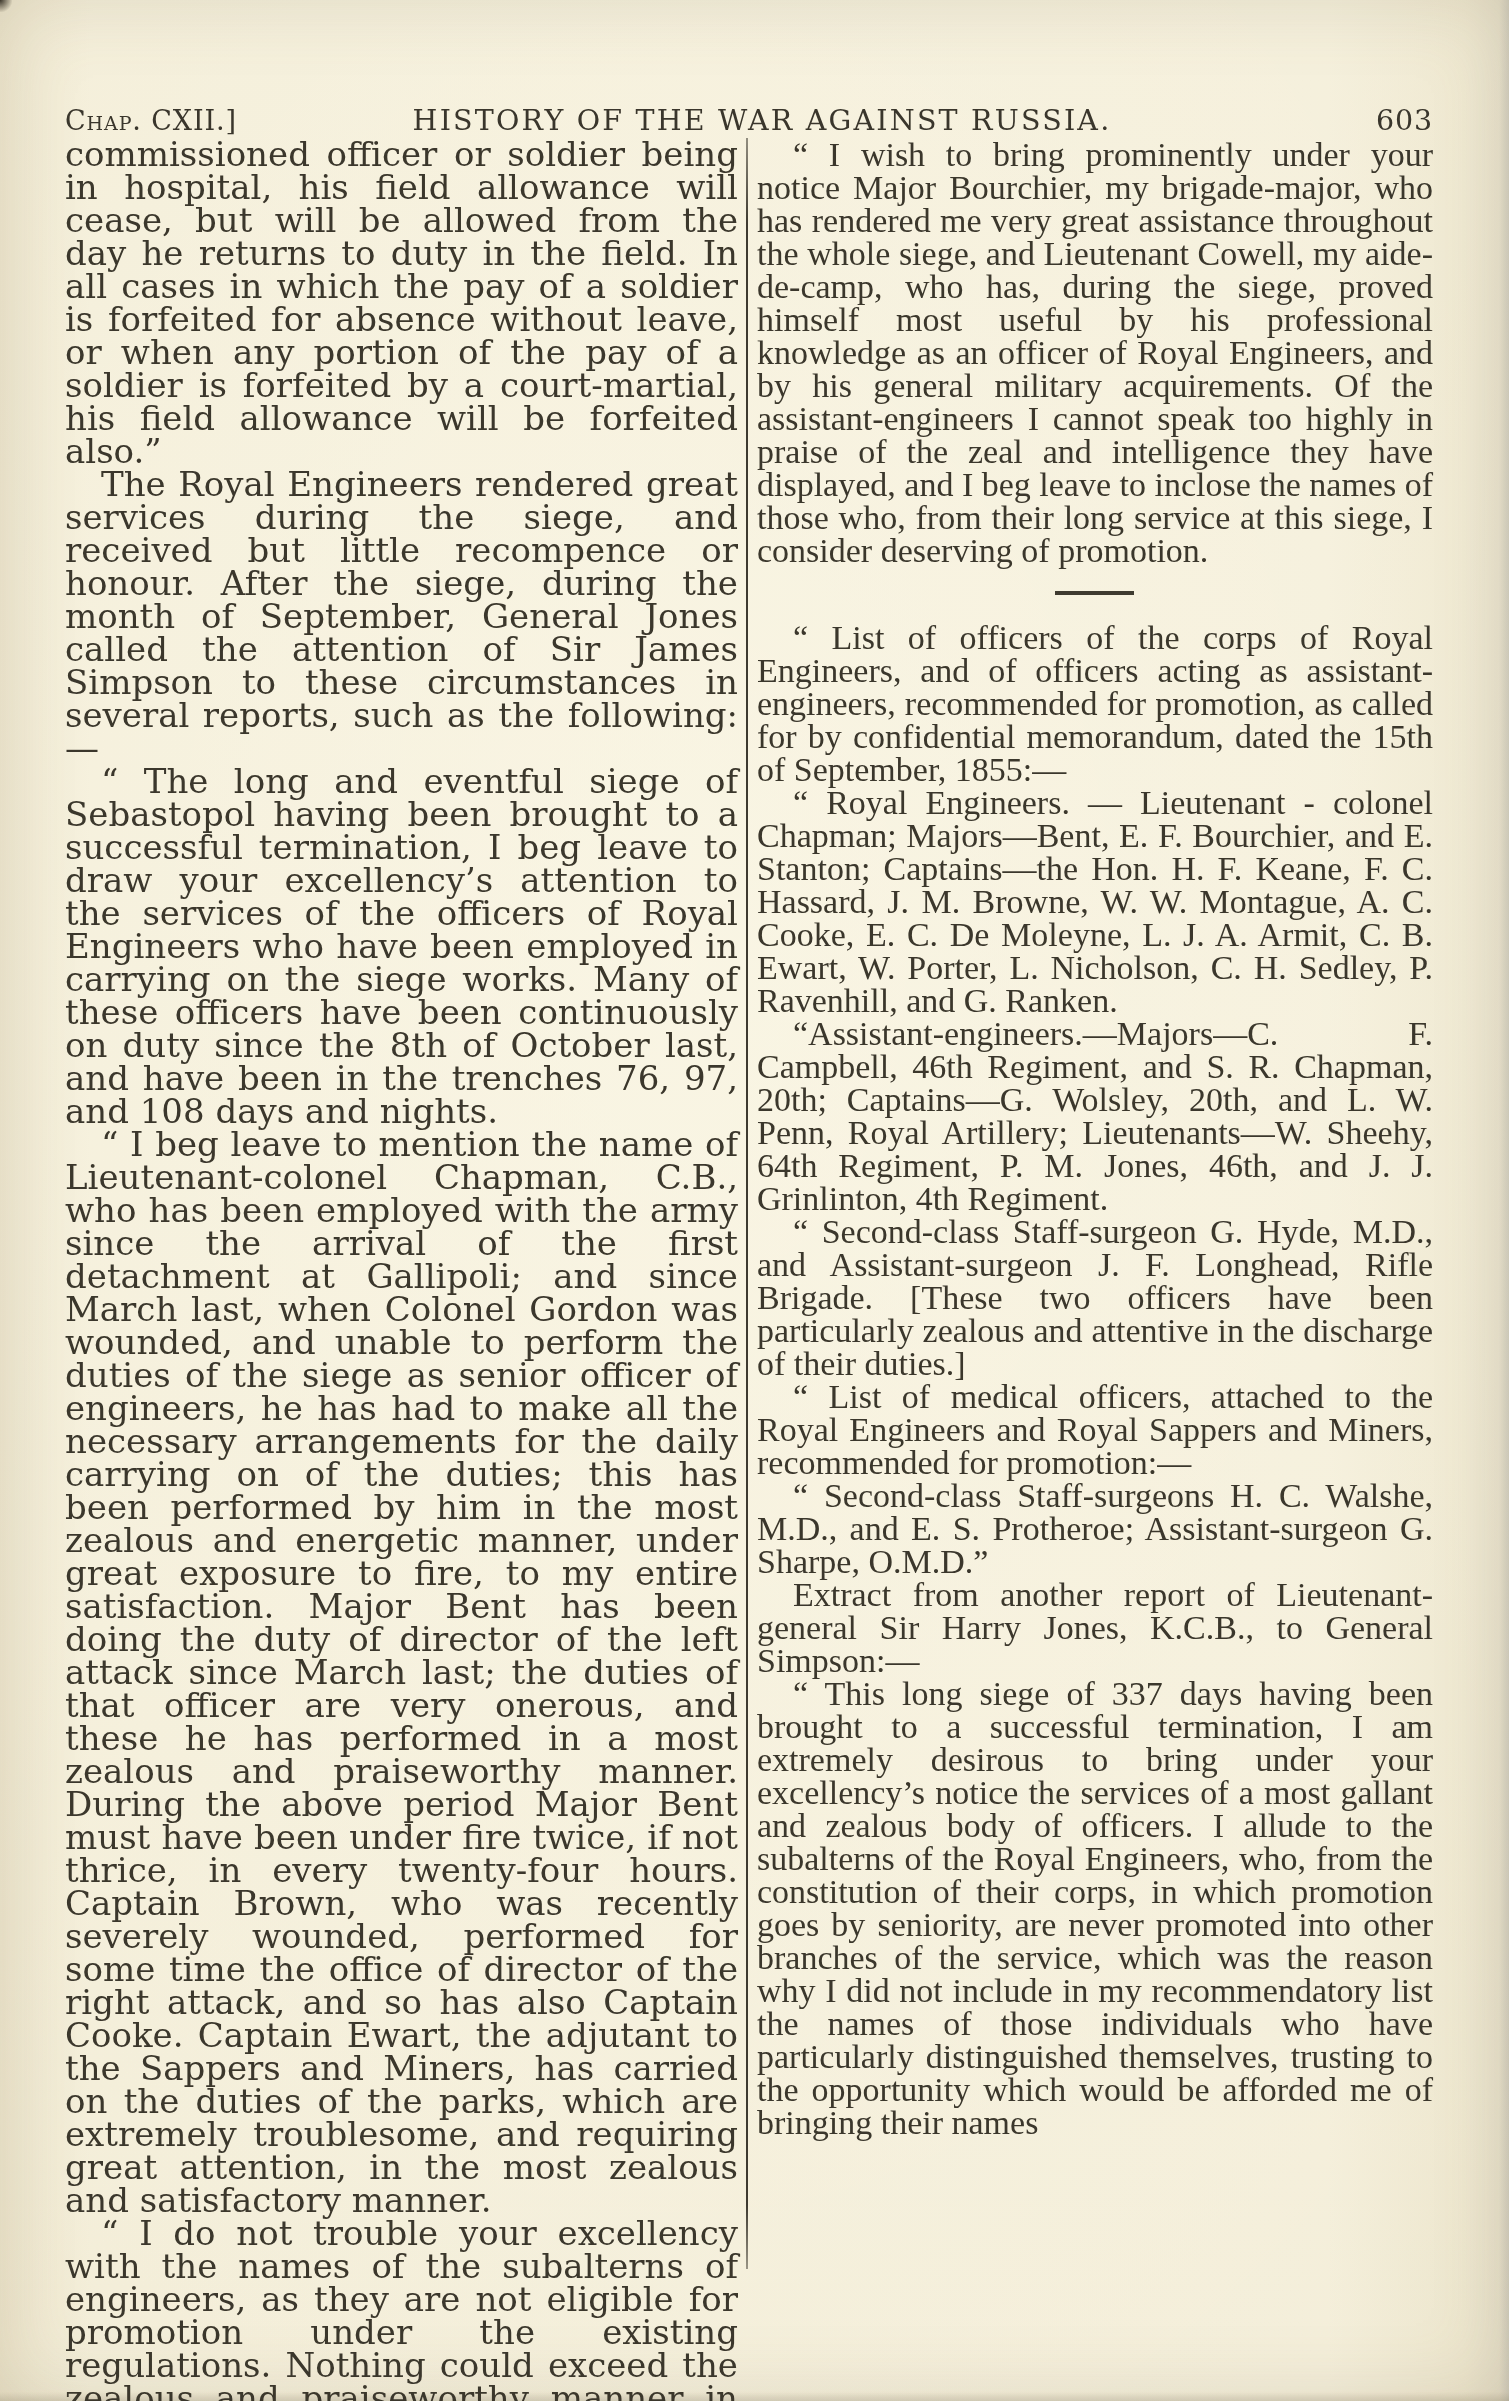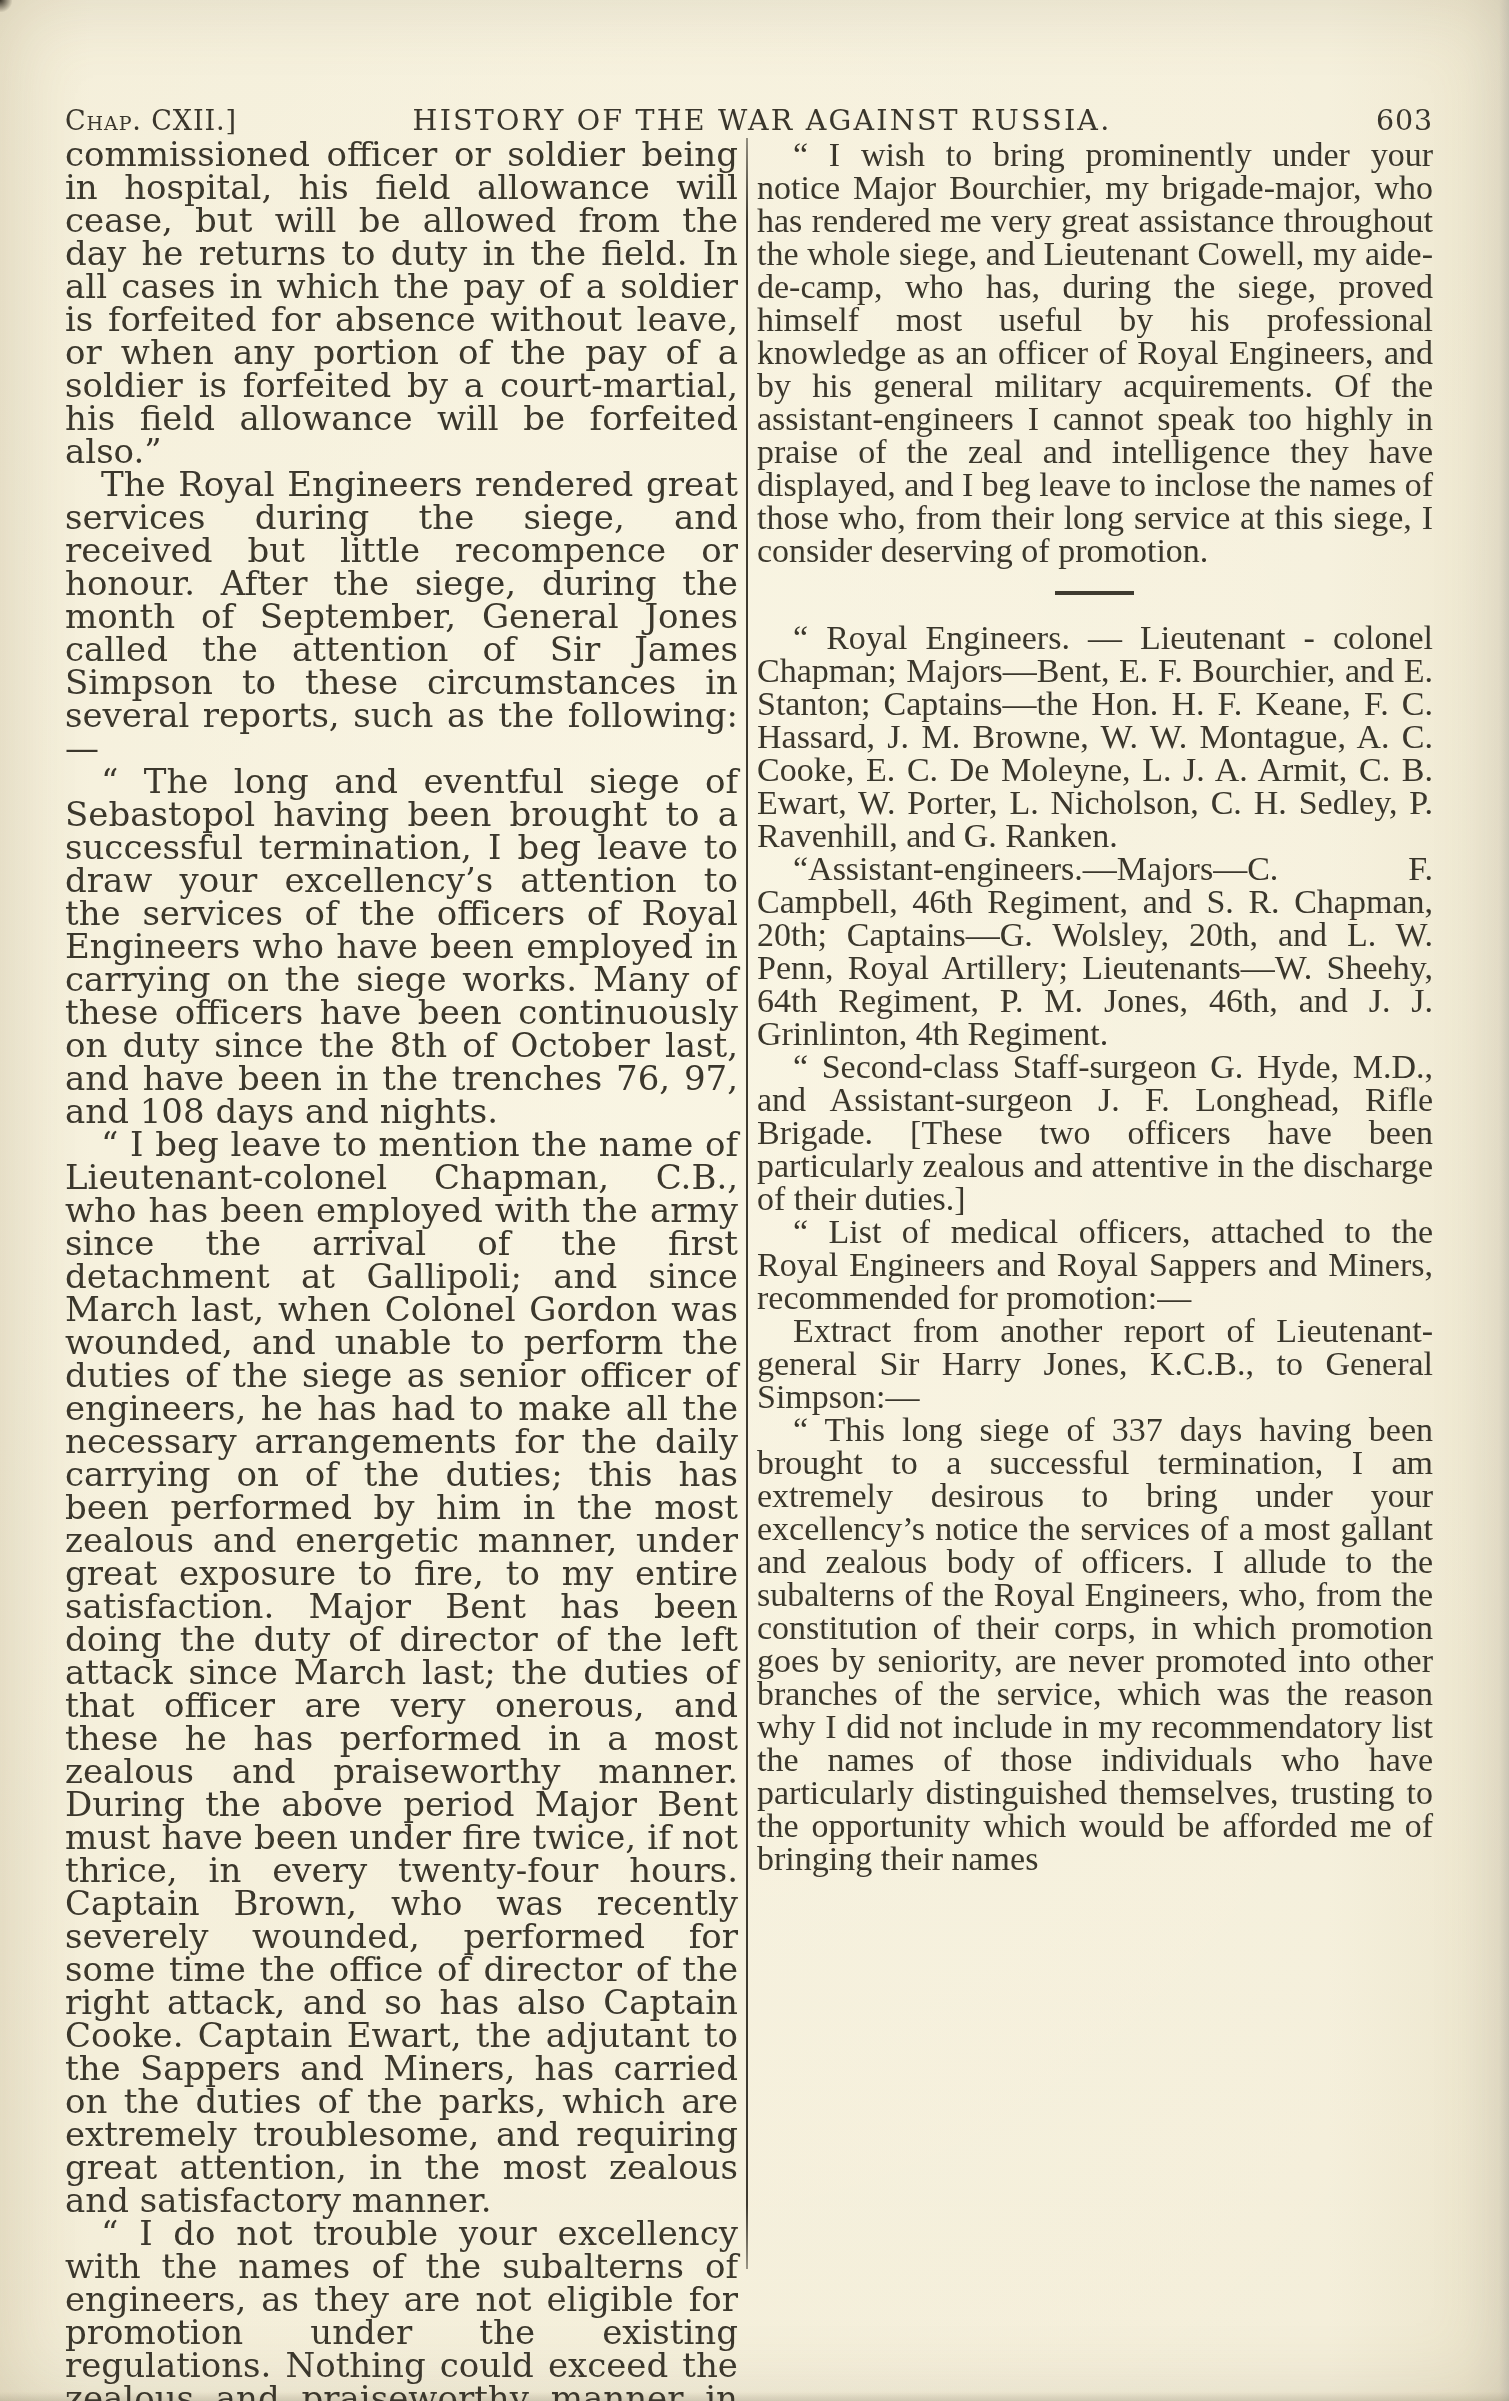--- a/index.html
+++ b/index.html
@@ -130,24 +130,26 @@
       <p class="par indent space-before">“ The long and eventful siege of Sebastopol having been brought to a successful termination, I beg leave to draw your excellency’s attention to the services of the officers of Royal Engineers who have been employed in carrying on the siege works.  Many of these officers have been continuously on duty since the 8th of October last, and have been in the trenches 76, 97, and 108 days and nights.</p>
       <p class="par indent">“ I beg leave to mention the name of Lieutenant-colonel Chapman, C.B., who has been employed with the army since the arrival of the first detachment at Gallipoli; and since March last, when Colonel Gordon was wounded, and unable to perform the duties of the siege as senior officer of engineers, he has had to make all the necessary arrangements for the daily carrying on of the duties; this has been performed by him in the most zealous and energetic manner, under great exposure to fire, to my entire satisfaction.  Major Bent has been doing the duty of director of the left attack since March last; the duties of that officer are very onerous, and these he has performed in a most zealous and praiseworthy manner.  During the above period Major Bent must have been under fire twice, if not thrice, in every twenty-four hours.  Captain Brown, who was recently severely wounded, performed for some time the office of director of the right attack, and so has also Captain Cooke.  Captain Ewart, the adjutant to the Sappers and Miners, has carried on the duties of the parks, which are extremely troublesome, and requiring great attention, in the most zealous and satisfactory manner.</p>
       <p class="par indent">“ I do not trouble your excellency with the names of the subalterns of engineers, as they are not eligible for promotion under the existing regulations.  Nothing could exceed the zealous and praiseworthy manner in which they have invariably performed their duties.  Several have been more than once wounded, and many have died from wounds, or from sickness caused by exposure to the great heat in the trenches.</p>
     </div>
 
     <div class="column-rule"></div>
 
     <div class="col col-right">
       <p class="par indent">“ I wish to bring prominently under your notice Major Bourchier, my brigade-major, who has rendered me very great assistance throughout the whole siege, and Lieutenant Cowell, my aide-de-camp, who has, during the siege, proved himself most useful by his professional knowledge as an officer of Royal Engineers, and by his general military acquirements.  Of the assistant-engineers I cannot speak too highly in praise of the zeal and intelligence they have displayed, and I beg leave to inclose the names of those who, from their long service at this siege, I consider deserving of promotion.</p>
       <div class="section-divider"></div>
+      <p class="par indent">“ List of officers of the corps of Royal Engineers, and of officers acting as assistant-engineers, recommended for promotion, as called for by confidential memorandum, dated the 15th of September, 1855:—</p>
       <p class="par indent">“ Royal Engineers. — Lieutenant - colonel Chapman; Majors—Bent, E. F. Bourchier, and E. Stanton; Captains—the Hon. H. F. Keane, F. C. Hassard, J. M. Browne, W. W. Montague, A. C. Cooke, E. C. De Moleyne, L. J. A. Armit, C. B. Ewart, W. Porter, L. Nicholson, C. H. Sedley, P. Ravenhill, and G. Ranken.</p>
       <p class="par indent">“Assistant-engineers.—Majors—C. F. Campbell, 46th Regiment, and S. R. Chapman, 20th; Captains—G. Wolsley, 20th, and L. W. Penn, Royal Artillery; Lieutenants—W. Sheehy, 64th Regiment, P. M. Jones, 46th, and J. J. Grinlinton, 4th Regiment.</p>
       <p class="par indent">“ Second-class Staff-surgeon G. Hyde, M.D., and Assistant-surgeon J. F. Longhead, Rifle Brigade.  [These two officers have been particularly zealous and attentive in the discharge of their duties.]</p>
       <p class="par indent">“ List of medical officers, attached to the Royal Engineers and Royal Sappers and Miners, recommended for promotion:—</p>
+      <p class="par indent">“ Second-class Staff-surgeons H. C. Walshe, M.D., and E. S. Protheroe; Assistant-surgeon G. Sharpe, O.M.D.”</p>
       <p class="par indent space-before">Extract from another report of Lieutenant-general Sir Harry Jones, K.C.B., to General Simpson:—</p>
       <p class="par indent space-before">“ This long siege of 337 days having been brought to a successful termination, I am extremely desirous to bring under your excellency’s notice the services of a most gallant and zealous body of officers.  I allude to the subalterns of the Royal Engineers, who, from the constitution of their corps, in which promotion goes by seniority, are never promoted into other branches of the service, which was the reason why I did not include in my recommendatory list the names of those individuals who have particularly distinguished themselves, trusting to the opportunity which would be afforded me of bringing their names</p>
     </div>
 
   </div>
 
 </div>
 
 
 </body></html>

